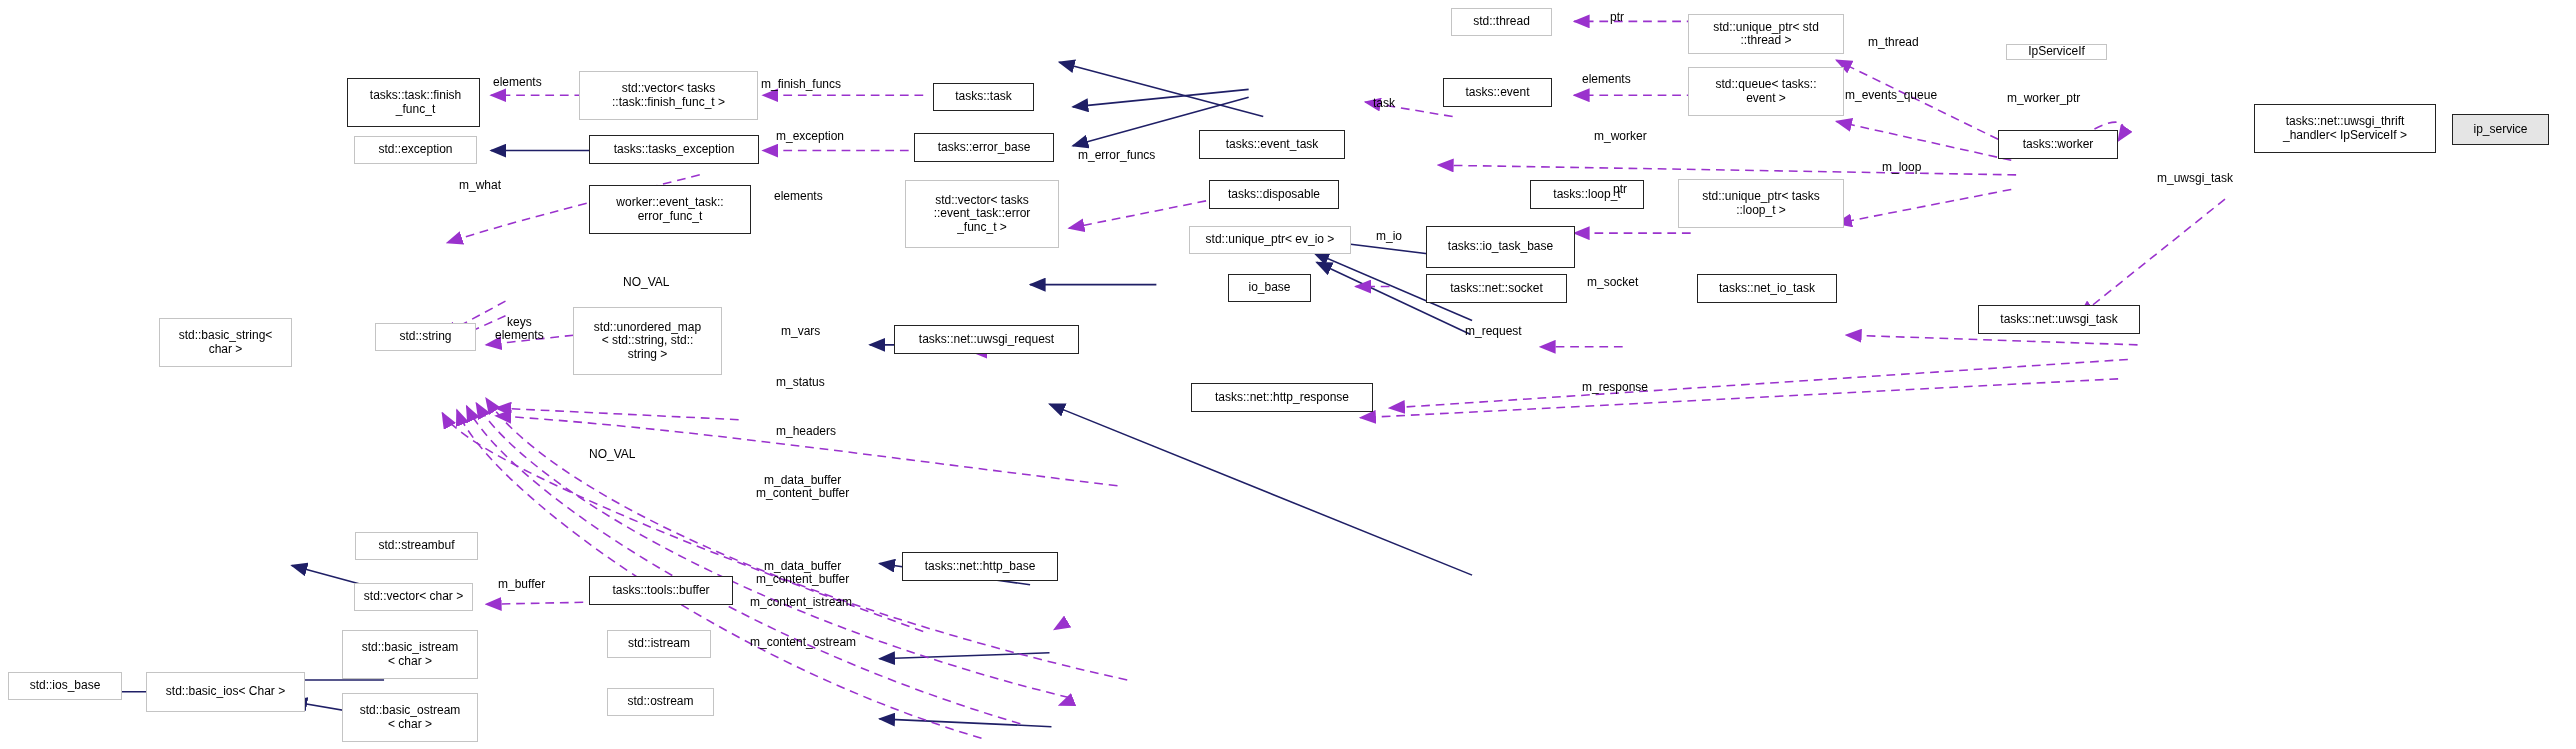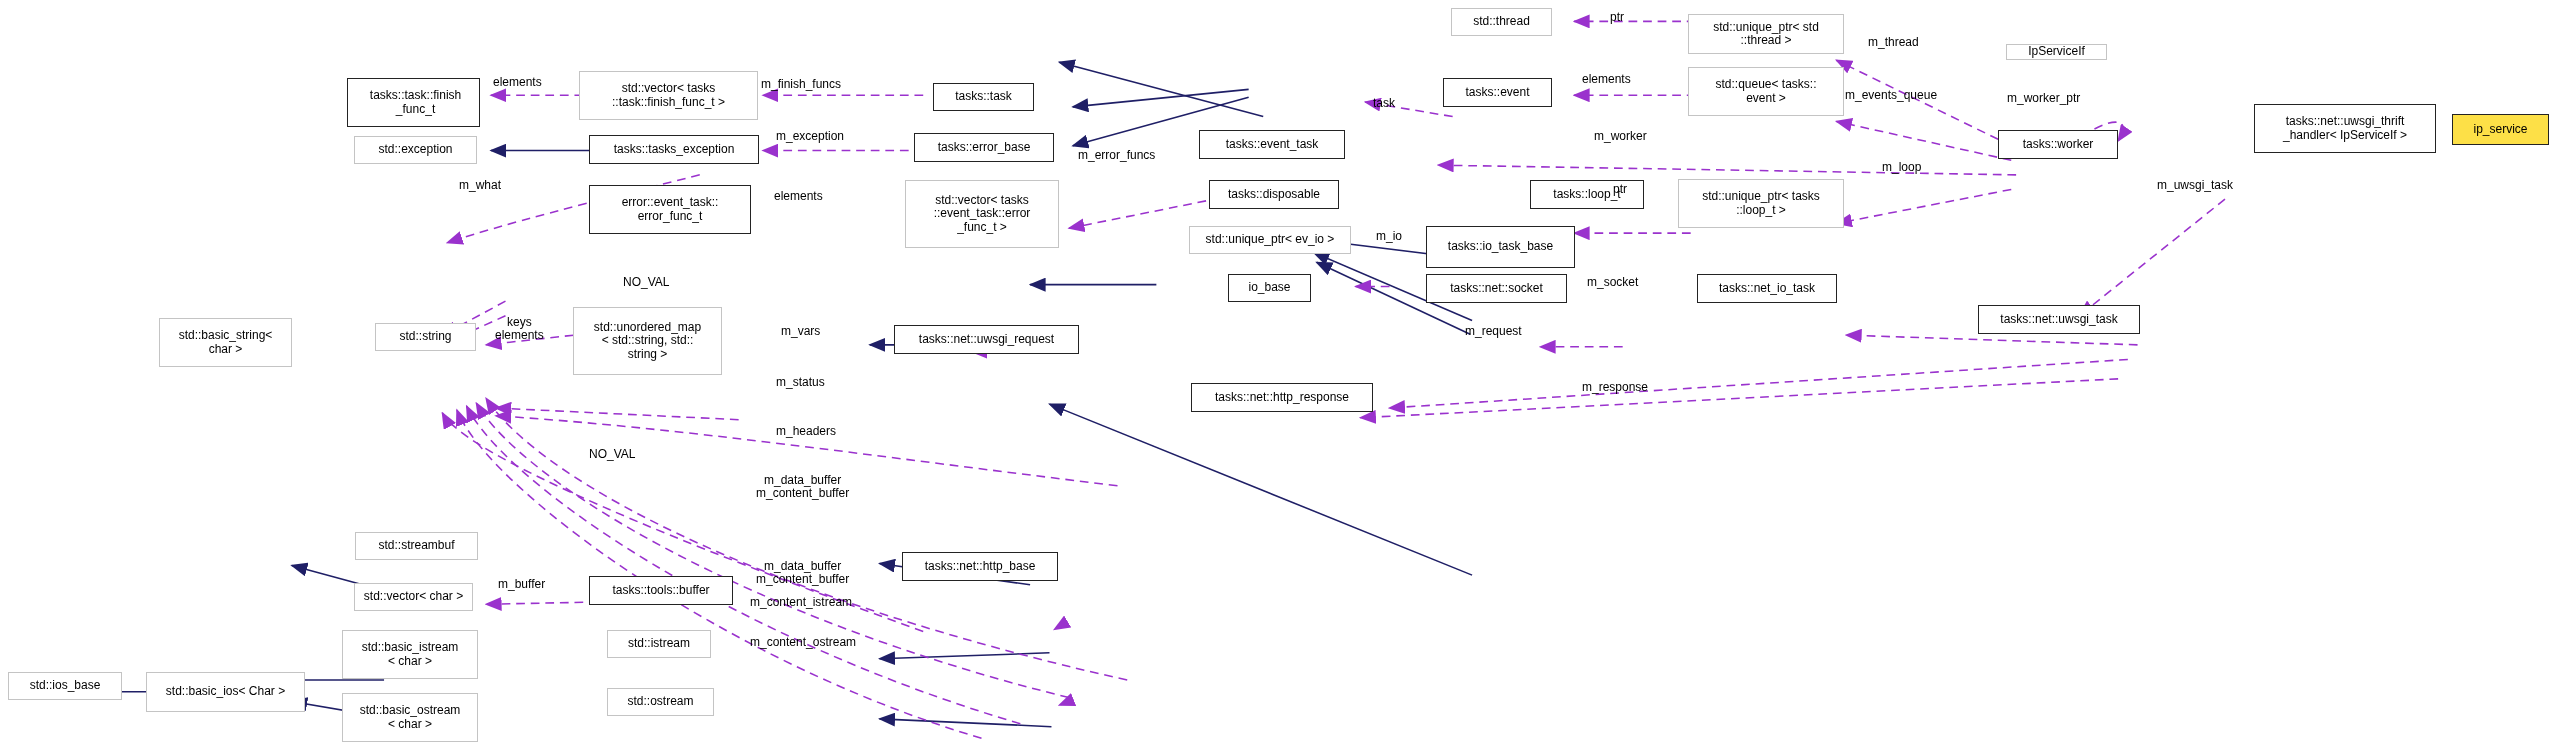--- a/index.html
+++ b/index.html
@@ -6,21 +6,21 @@
   #canvas{position:relative;width:2576px;height:749px;background:#ffffff;
           font-family:"Liberation Sans","DejaVu Sans",sans-serif;overflow:hidden;}
   svg{position:absolute;left:0;top:0;width:2576px;height:749px;}
   .edge-solid{stroke:#1f1f66;stroke-width:1.6;fill:none;}
   .edge-dash{stroke:#9a32cd;stroke-width:1.6;fill:none;stroke-dasharray:9 6;}
   .node{position:absolute;box-sizing:border-box;background:#ffffff;
         display:flex;align-items:center;justify-content:center;text-align:center;
         font-size:12px;color:#000000;line-height:1.12;padding:1.9px 4.9px;white-space:pre;}
   .node.thin{border:1px solid #c4c4c4;}
   .node.bold{border:1.7px solid #232323;}
-  .node.fill{border:1.7px solid #232323;background:#fde047;}
+  .node.fill{border:1.7px solid #232323;background:#e5e5e5;}
   .elabel{position:absolute;font-size:12px;color:#000000;white-space:pre;
           text-align:center;line-height:1.12;background:transparent;}
 </style>
 </head>
 <body>
 
 <div id="canvas">
 
   <svg viewBox="0 0 2651 771">
     <defs>
@@ -91,21 +91,21 @@
     </g>
   </svg>
 
   <div id="nodes-layer">
       <div class="node bold" style="left: 347px; top: 78px; width: 133px; height: 49px; padding-left: 9px;">tasks::task::finish
 _func_t</div>
       <div class="node thin" style="left: 579px; top: 71px; width: 179px; height: 49px;">std::vector&lt; tasks
 ::task::finish_func_t &gt;</div>
       <div class="node thin" style="left: 354px; top: 136px; width: 123px; height: 28px;">std::exception</div>
       <div class="node bold" style="left: 589px; top: 135px; width: 170px; height: 29px;">tasks::tasks_exception</div>
-      <div class="node bold" style="left: 589px; top: 185px; width: 162px; height: 49px;">error::event_task::
+      <div class="node bold" style="left: 589px; top: 185px; width: 162px; height: 49px;">worker::event_task::
 error_func_t</div>
       <div class="node thin" style="left: 905px; top: 180px; width: 154px; height: 68px;">std::vector&lt; tasks
 ::event_task::error
 _func_t &gt;</div>
       <div class="node bold" style="left: 933px; top: 83px; width: 101px; height: 28px;">tasks::task</div>
       <div class="node bold" style="left: 914px; top: 133px; width: 140px; height: 29px;">tasks::error_base</div>
       <div class="node bold" style="left: 1199px; top: 130px; width: 146px; height: 29px;">tasks::event_task</div>
       <div class="node bold" style="left: 1209px; top: 180px; width: 130px; height: 29px;">tasks::disposable</div>
       <div class="node thin" style="left: 1189px; top: 226px; width: 162px; height: 28px;">std::unique_ptr&lt; ev_io &gt;</div>
       <div class="node bold" style="left: 1426px; top: 226px; width: 149px; height: 42px;">tasks::io_task_base</div>
@@ -159,21 +159,21 @@
       <div class="elabel" style="left: 1582px; top: 73px;">elements</div>
       <div class="elabel" style="left: 1610px; top: 11.4px;">ptr</div>
       <div class="elabel" style="left: 1868px; top: 36px;">m_thread</div>
       <div class="elabel" style="left: 1845px; top: 89px;">m_events_queue</div>
       <div class="elabel" style="left: 1594px; top: 130px;">m_worker</div>
       <div class="elabel" style="left: 2007px; top: 92px;">m_worker_ptr</div>
       <div class="elabel" style="left: 1882px; top: 161px;">m_loop</div>
       <div class="elabel" style="left: 1613px; top: 183px;">ptr</div>
       <div class="elabel" style="left: 1376px; top: 230px;">m_io</div>
       <div class="elabel" style="left: 1587px; top: 276px;">m_socket</div>
-      <div class="elabel" style="left: 2145px; top: 179px; padding-left: 12px;">m_uwsgi_task</div>
+      <div class="elabel" style="left: 2145px; top: 172px; padding-left: 12px;">m_uwsgi_task</div>
       <div class="elabel" style="left: 1465px; top: 325px;">m_request</div>
       <div class="elabel" style="left: 1582px; top: 381px;">m_response</div>
       <div class="elabel" style="left: 623px; top: 276px;">NO_VAL</div>
       <div class="elabel" style="left: 589px; top: 448px;">NO_VAL</div>
       <div class="elabel" style="left: 495px; top: 310px; margin-top: 6px;">keys
 elements</div>
       <div class="elabel" style="left: 781px; top: 325px;">m_vars</div>
       <div class="elabel" style="left: 776px; top: 376px;">m_status</div>
       <div class="elabel" style="left: 776px; top: 425px;">m_headers</div>
       <div class="elabel" style="left: 756px; top: 474px;">m_data_buffer

